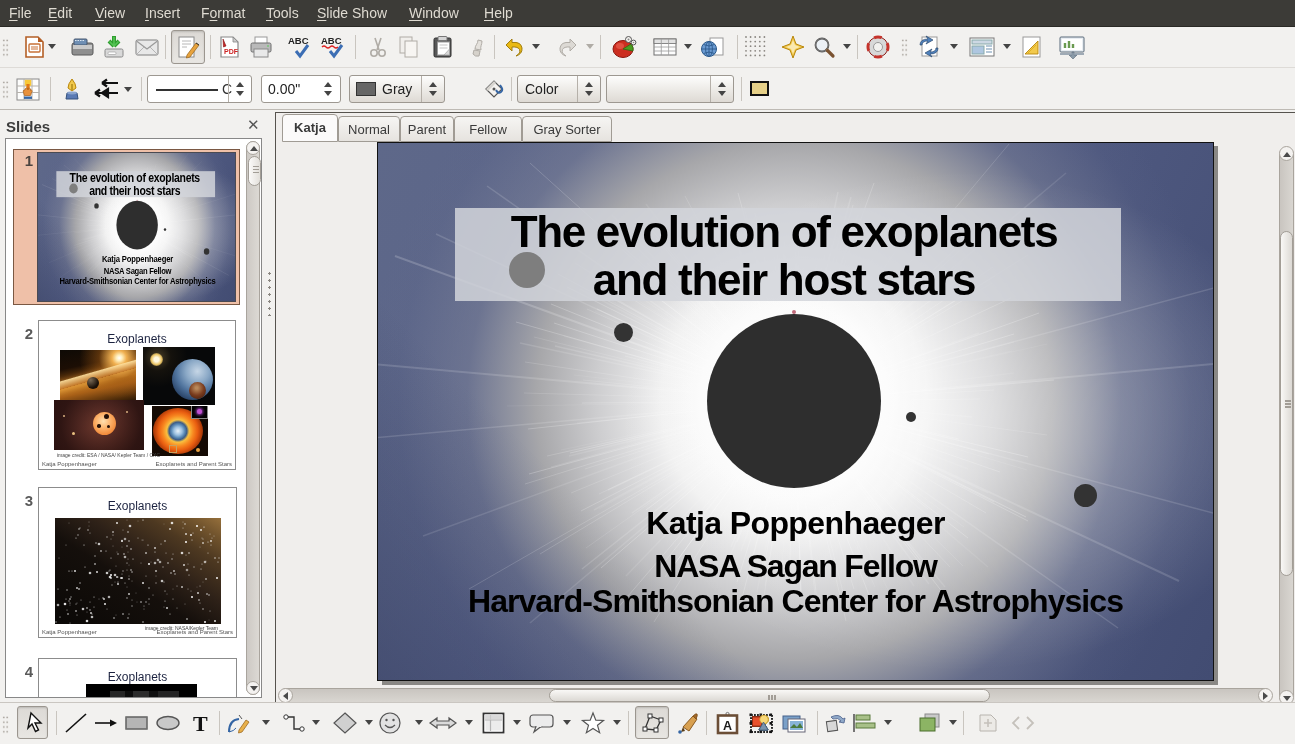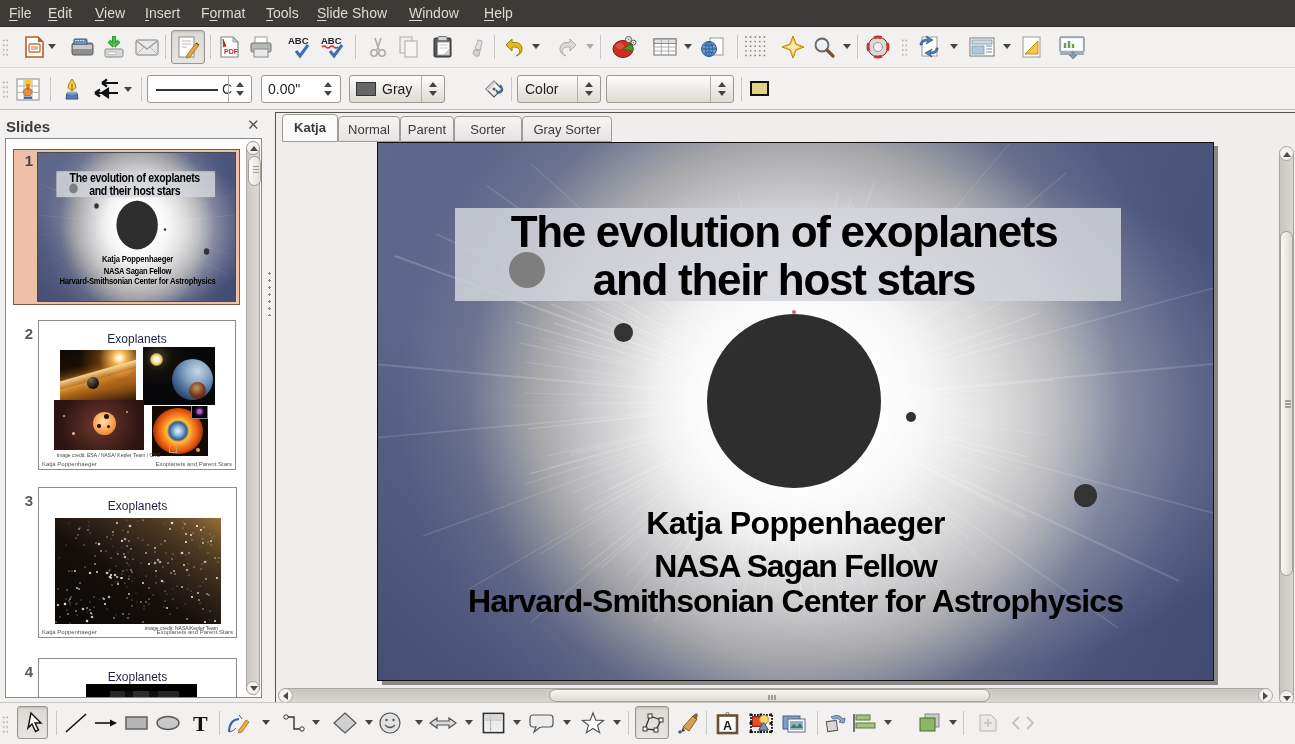--- a/index.html
+++ b/index.html
@@ -867,21 +867,21 @@
       </div>
     </div>
   </div>
   <div id="splitter">
         <div style="position:absolute;left:5px;top:160px;width:3px;height:46px;background-image:radial-gradient(circle,#8a8680 1px,transparent 1.2px);background-size:3px 7px;"></div>
       </div>
   <div id="view">
     <div class="tab active" style="left:6px;width:56px;">Katja</div>
     <div class="tab" style="left:62px;width:62px;">Normal</div>
     <div class="tab" style="left:124px;width:54px;">Parent</div>
-    <div class="tab" style="left:178px;width:68px;">Sorter</div>
+    <div class="tab" style="left:178px;width:68px;">Fellow</div>
     <div class="tab" style="left:246px;width:90px;">Gray Sorter</div>
     <div id="slideshadow"></div>
         <div id="slideshadow2"></div>
 
     <div id="vscroll">
           <div class="sbtn" style="left:-1px;top:-2px;">
             <div class="sarrow up"></div>
           </div>
           <div id="vthumb"></div>
           <div class="sbtn" style="left:-1px;bottom:-2px;">

